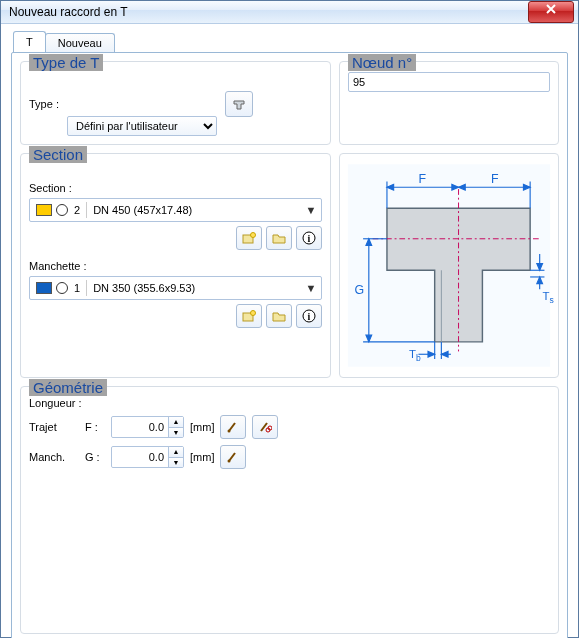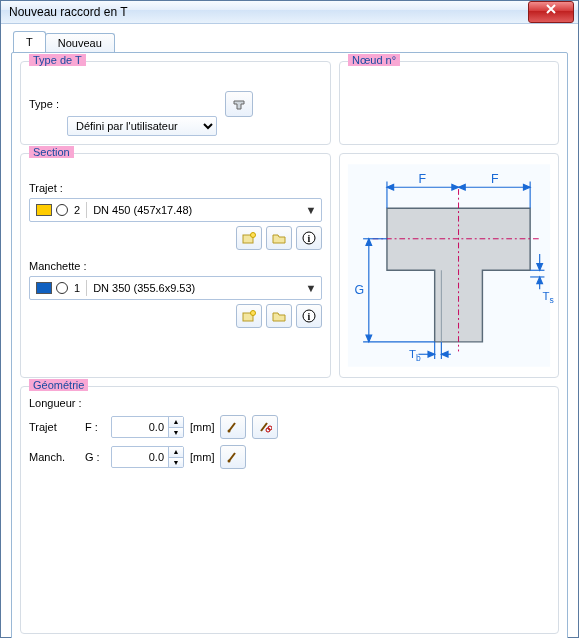--- a/index.html
+++ b/index.html
@@ -92,24 +92,24 @@
     border-radius: 4px;
     padding: 10px 8px 8px 8px;
     position: relative;
     box-sizing: border-box;
     background: #fff;
   }
   .group > .legend {
     position: absolute;
     top: -8px;
     left: 8px;
-    background: #f9a8d4;
+    background: #a3a3a3;
     padding: 0 4px;
     color: #1a4aa0;
-    font-size: 11px;
+    font-size: 15px;
   }
   .row-top {
     display: flex;
     gap: 8px;
   }
   .type-group { flex: 1; }
   .node-group { width: 220px; }
   .row-middle {
     display: flex;
     gap: 8px;
@@ -283,28 +283,29 @@
             </select>
             <span class="icon-btn">
               <svg width="14" height="14" viewBox="0 0 14 14">
                 <path d="M2 4 h10 v3 h-3 v5 h-4 v-5 h-3 z" fill="#cfd6dc" stroke="#666"></path>
               </svg>
             </span>
           </div>
         </div>
         <div class="group node-group">
           <span class="legend">Nœud n°</span>
+          <input type="text" class="node-input" value="95" style="">
         </div>
       </div>
 
       <div class="row-middle">
         <div class="group section-group">
           <span class="legend">Section</span>
 
-          <div class="section-subhdr" style="margin-top:18px;">Trajet :</div>
+          <div class="section-subhdr" style="margin-top:18px;">Section :</div>
           <div class="combo">
             <span class="swatch yellow"></span>
             <span class="ring"></span>
             <span class="idx">2</span>
             <span class="sep"></span>
             <span class="text">DN 450 (457x17.48)</span>
             <span class="arrow">▼</span>
           </div>
           <div class="toolbar-right">
             <span class="icon-btn small">

